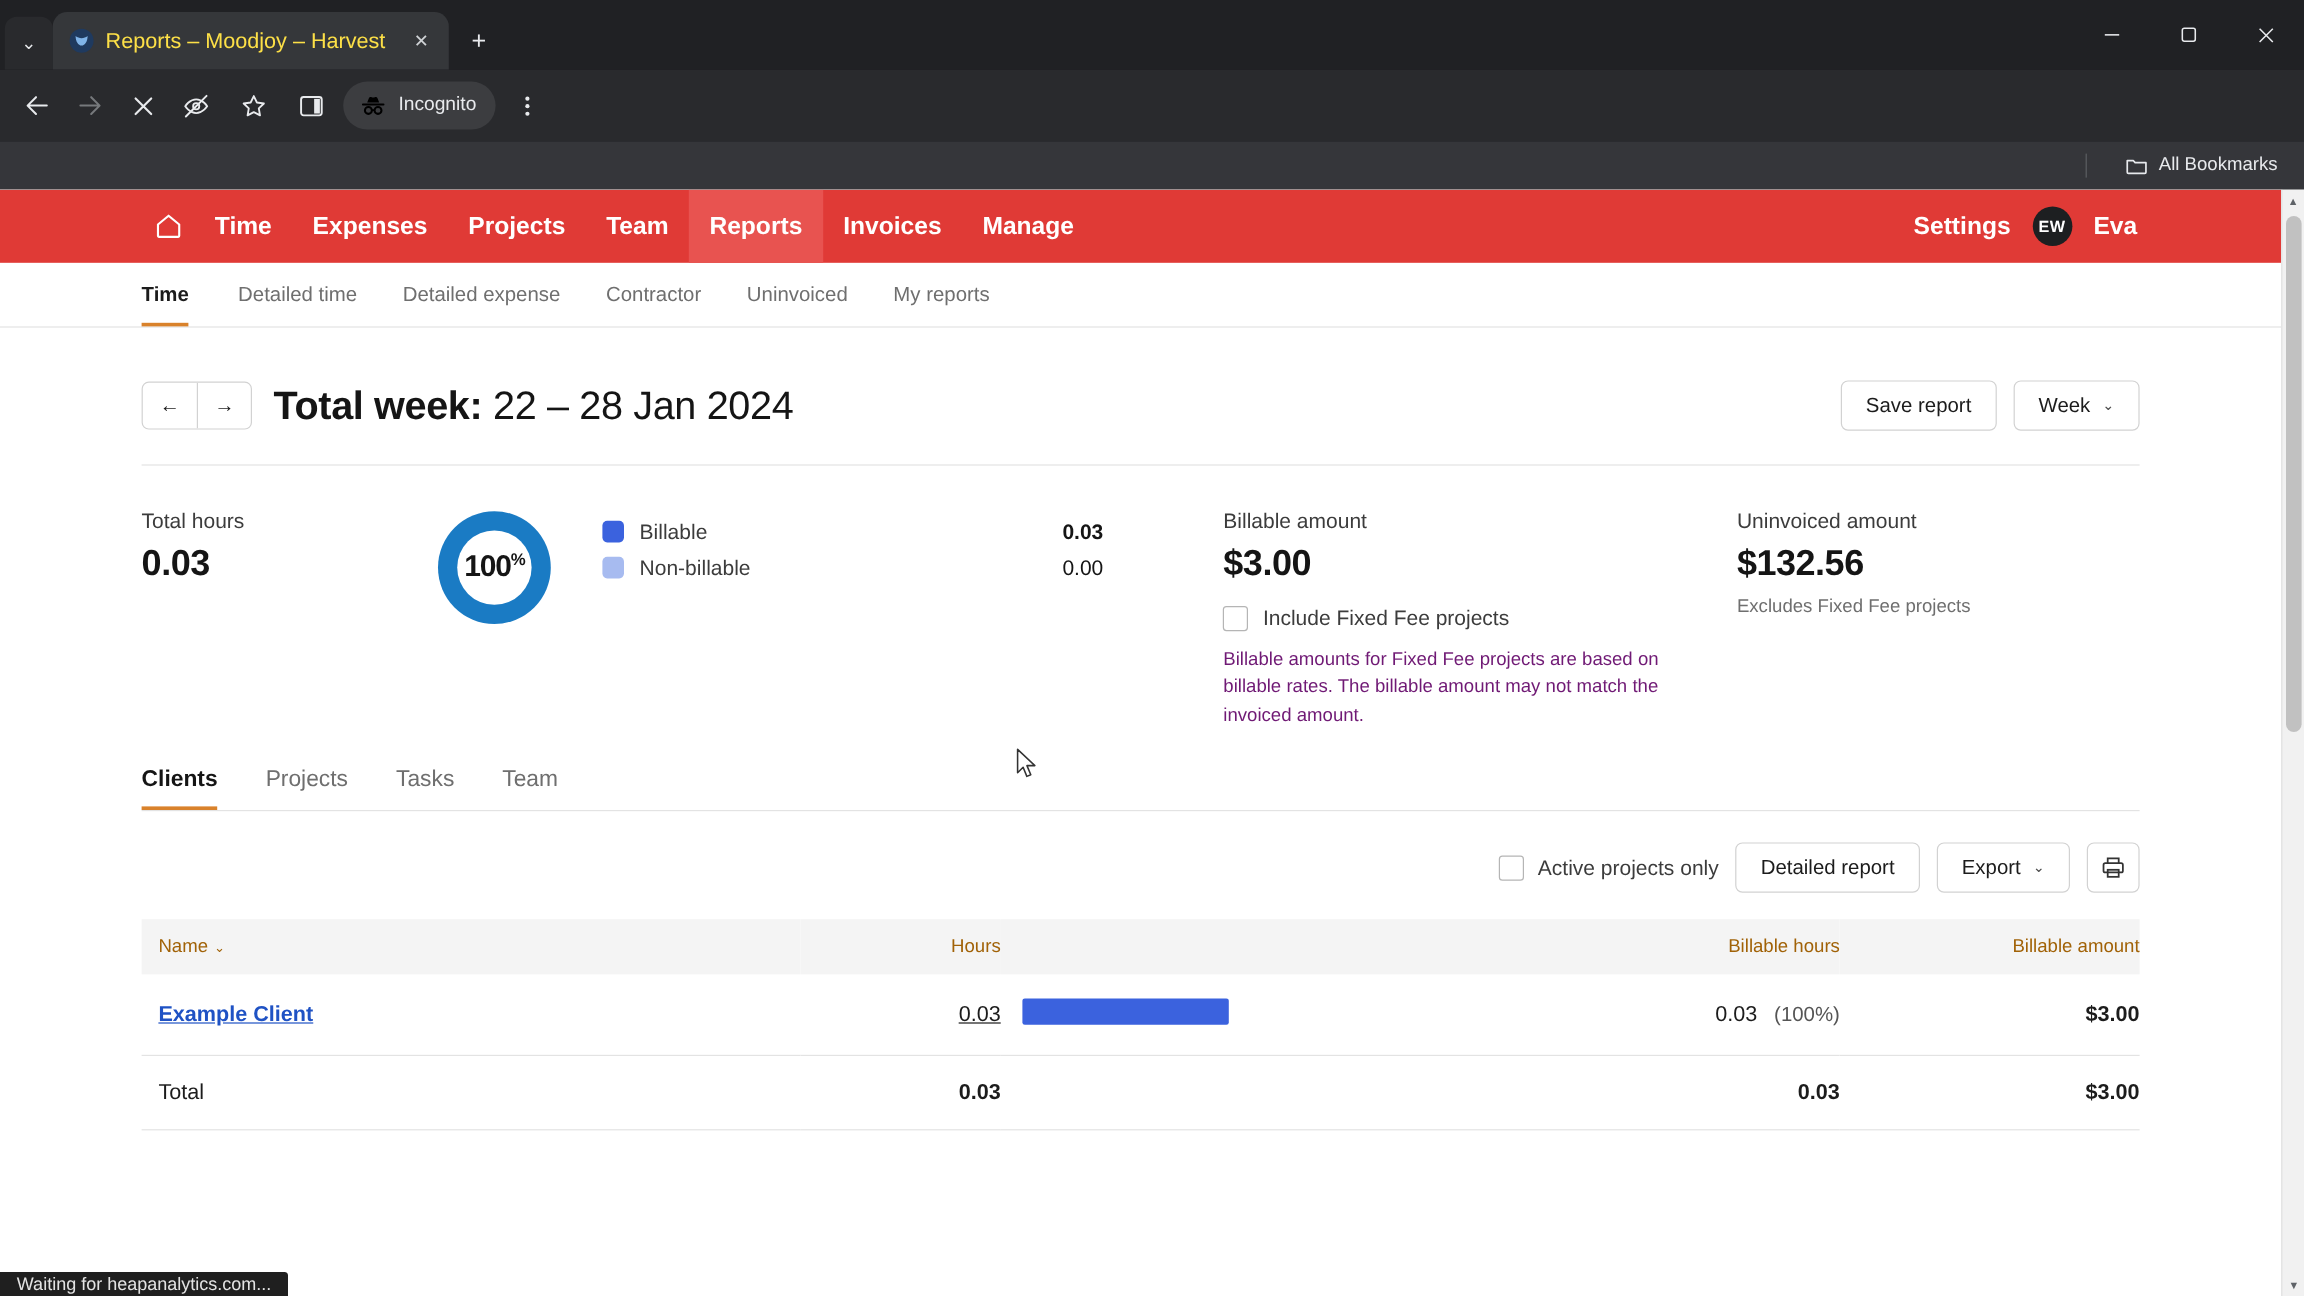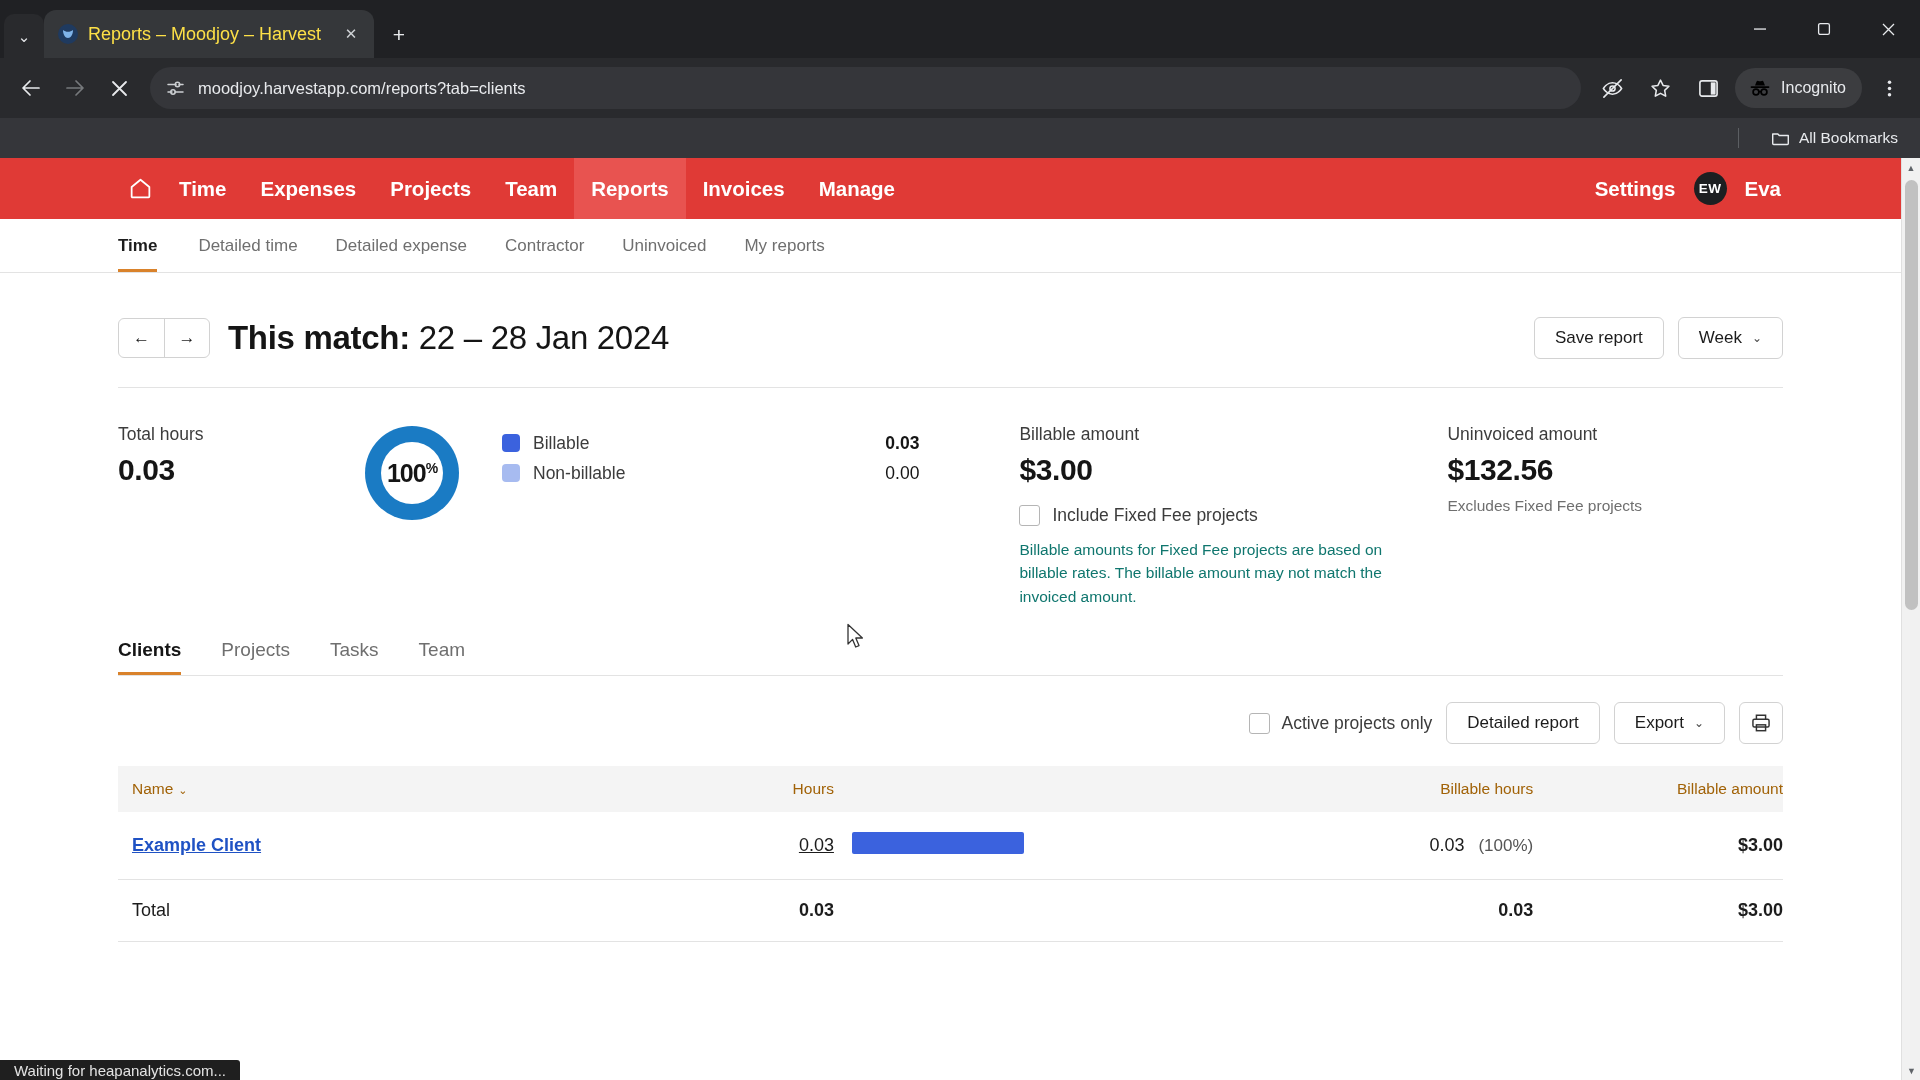--- a/index.html
+++ b/index.html
@@ -213,21 +213,21 @@
   .legend-vals { padding-top: 4px; margin-left: 230px; text-align: right; width: 64px; }
   .lv { height: 30px; font-size: 17.5px; color: #151515; display:flex; align-items:center; justify-content:flex-end;}
   .lv.b { font-weight: bold; }
 
   .cb {
     width: 21px; height: 21px; border: 1.6px solid #b5b5b5;
     border-radius: 3px; background: #fff; flex: 0 0 auto;
   }
   .cbrow { display: flex; align-items: center; gap: 12px; margin-top: 18px; }
   .cbrow label { font-size: 17.5px; color: #3c3c3c; }
-  .fineprint { font-size: 15.5px; color: #0f766e; line-height: 1.5; margin-top: 12px; max-width: 372px; }
+  .fineprint { font-size: 15.5px; color: #701a75; line-height: 1.5; margin-top: 12px; max-width: 372px; }
 
   
   .ltabs { display: flex; align-items: stretch; height: 52px; border-bottom: 1px solid #e3e3e3; margin-top: 6px; }
   .ltab { display: flex; align-items: center; padding: 0 22px 0 0; margin-right: 18px; font-size: 19px; color: #6f6f6f; position: relative; }
   .ltab.active { color: #151515; font-weight: bold; }
   .ltab.active::after { content:""; position:absolute; left:0; right:22px; bottom:0; height:3px; background:#d9822b; }
 
   
   .tctl { display: flex; align-items: center; justify-content: flex-end; gap: 14px; padding: 26px 0 22px; }
   .tctl .cbrow { margin-top: 0; }
@@ -335,30 +335,20 @@
       <svg width="22" height="22" viewBox="0 0 22 22">
           <path d="M3 11h15M12 4l7 7-7 7" stroke="currentColor" stroke-width="1.7" fill="none" stroke-linecap="round" stroke-linejoin="round"></path>
         </svg>
     </div>
     <div class="tb-btn">
       <svg width="19" height="19" viewBox="0 0 19 19">
           <path d="M3 3l13 13M16 3L3 16" stroke="currentColor" stroke-width="1.8" fill="none" stroke-linecap="round"></path>
         </svg>
     </div>
 
-    <div class="omnibox">
-      <span class="omni-icon">
-        <svg width="19" height="19" viewBox="0 0 19 19">
-            <path d="M2 5.5h8M13 5.5h4M2 13h4M9 13h8" stroke="currentColor" stroke-width="1.5" stroke-linecap="round"></path>
-            <circle cx="11.5" cy="5.5" r="2.2" fill="none" stroke="currentColor" stroke-width="1.5"></circle>
-            <circle cx="7" cy="13" r="2.2" fill="none" stroke="currentColor" stroke-width="1.5"></circle>
-          </svg>
-      </span>
-      <span class="omni-url" title="moodjoy.harvestapp.com/reports?tab=clients">moodjoy.harvestapp.com/reports?tab=clients</span>
-    </div>
 
     <div class="omni-right">
       <div class="tb-btn">
         <svg width="23" height="23" viewBox="0 0 24 24">
             <path d="M2.5 12s3.6-6 9.5-6 9.5 6 9.5 6-3.6 6-9.5 6S2.5 12 2.5 12z" fill="none" stroke="currentColor" stroke-width="1.6"></path>
             <circle cx="12" cy="12" r="2.7" fill="none" stroke="currentColor" stroke-width="1.6"></circle>
             <path d="M3 21L21 3" stroke="currentColor" stroke-width="1.7" stroke-linecap="round"></path>
           </svg>
       </div>
       <div class="tb-btn">
@@ -435,21 +425,21 @@
       </div>
 
       <div class="content">
 
         <div class="dhead">
           <div class="arrowgrp">
             <div>←</div>
             <div>→</div>
           </div>
           <div class="dtitle">
-            <b>This match:</b>
+            <b>Total week:</b>
             <i>22 – 28 Jan 2024</i>
           </div>
           <div class="dhead-right">
             <button class="btn">Save report</button>
             <button class="btn">
               <span>Week</span>
               <span class="caret">⌄</span>
             </button>
           </div>
         </div>

